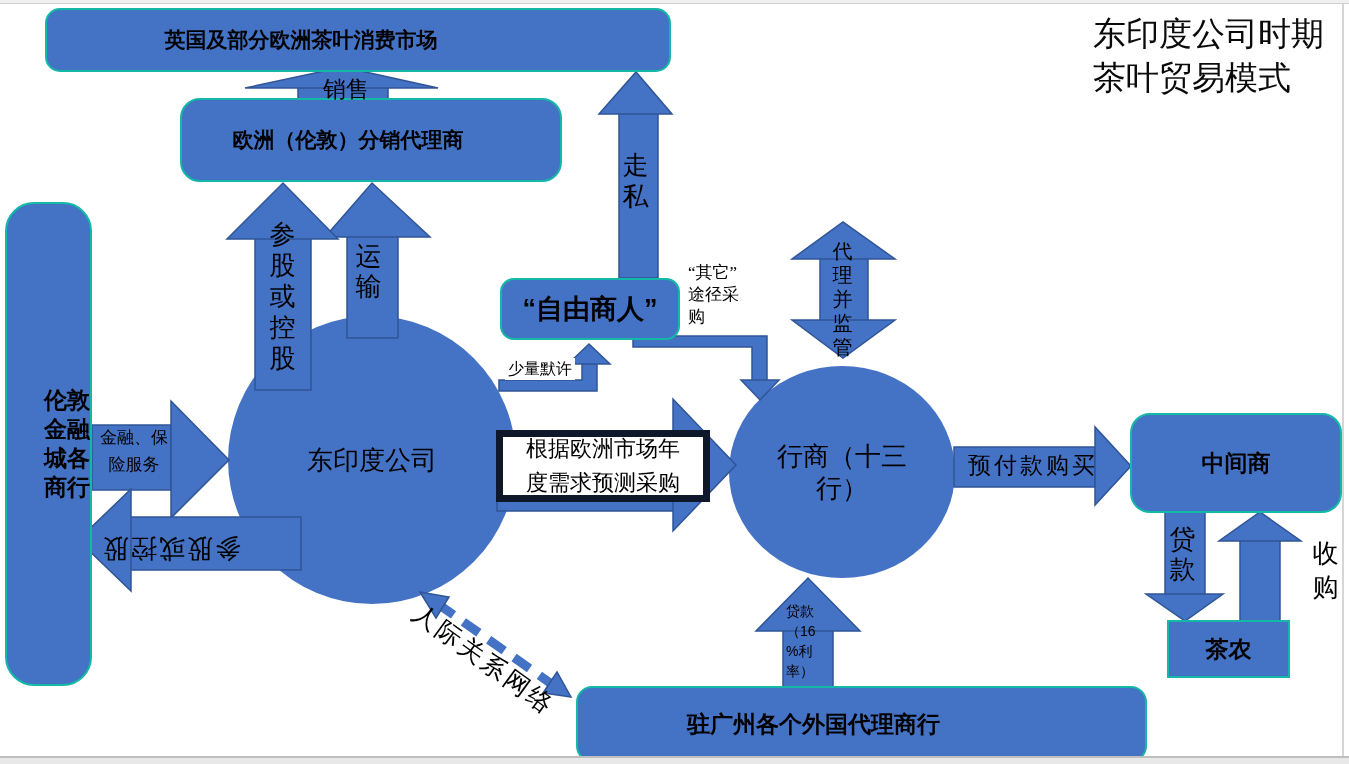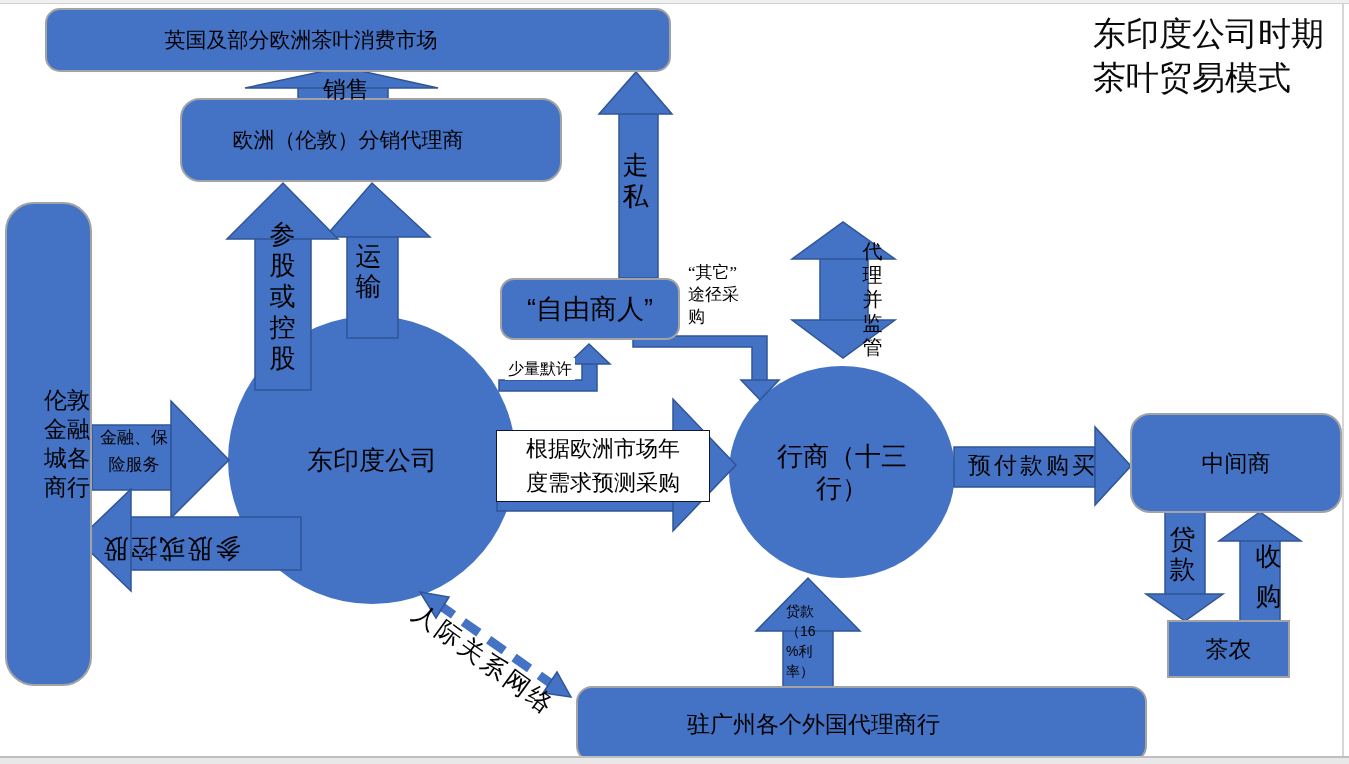--- a/index.html
+++ b/index.html
@@ -5,22 +5,22 @@
   html,body{margin:0;padding:0;background:#ffffff;}
   #slide{
     position:relative;width:1349px;height:764px;overflow:hidden;background:#ffffff;
     font-family:"Liberation Sans", sans-serif;color:#000;
   }
   .chrome{position:absolute;z-index:6;}
   .circle{position:absolute;z-index:1;background:#4472C4;border-radius:50%;
     display:flex;align-items:center;justify-content:center;text-align:center;}
   #arrow-layer{position:absolute;left:0;top:0;z-index:2;}
   #arrow-layer polygon,#arrow-layer rect{fill:#4472C4;stroke:#2F5597;stroke-width:1.5;}
-  .box{position:absolute;z-index:3;background:#4472C4;border:2px solid #a3a3a3;
-    display:flex;align-items:center;justify-content:center;text-align:center;box-sizing:border-box;}
+  .box{position:absolute;z-index:3;background:#4472C4;border:2px solid #14b8a6;
+    display:flex;align-items:center;justify-content:center;text-align:center;box-sizing:border-box;font-weight:bold;}
   .lbl{position:absolute;z-index:4;color:#000;line-height:1.25;}
   .vert{word-break:break-all;text-align:center;}
   .line{display:block;}
   .ctext{font-size:26px;}
 </style>
 </head>
 <body>
 
 <div id="slide">
 
@@ -121,30 +121,30 @@
     <span class="line">险服务</span>
   </div>
   <div class="lbl" style="left:96px;top:532px;width:150px;font-size:26px;letter-spacing:2px;text-align:center;transform:rotate(180deg);">参股或控股</div>
   <div class="lbl vert" style="left:622px;top:150px;width:27px;font-size:26px;line-height:31px;">走私</div>
   <div class="lbl" style="left:505px;top:358px;font-size:16px;background:#ffffff;padding:1px 3px;">少量默许</div>
   <div class="lbl" style="left:688px;top:262px;width:72px;font-size:17px;line-height:22px;font-family:Liberation Serif, serif;">
     <span class="line">“其它”</span>
     <span class="line">途径采</span>
     <span class="line">购</span>
   </div>
-  <div class="lbl" style="left:496px;top:430px;width:214px;height:72px;background:#ffffff;border:1px solid #0f172a;box-sizing:border-box;font-size:22px;line-height:34px;text-align:center;display:flex;align-items:center;justify-content:center;">
+  <div class="lbl" style="left:496px;top:430px;width:214px;height:72px;background:#ffffff;border:7px solid #0f172a;box-sizing:border-box;font-size:22px;line-height:34px;text-align:center;display:flex;align-items:center;justify-content:center;">
     <span>
       <span class="line">根据欧洲市场年</span>
       <span class="line">度需求预测采购</span>
     </span>
   </div>
-  <div class="lbl vert" style="left:832px;top:239px;width:21px;font-size:20px;line-height:24px;margin-left:30px;">代理并监管</div>
+  <div class="lbl vert" style="left:832px;top:239px;width:21px;font-size:20px;line-height:24px;">代理并监管</div>
   <div class="lbl" style="left:968px;top:451px;font-size:23px;letter-spacing:3px;">预付款购买</div>
   <div class="lbl vert" style="left:1169px;top:524px;width:27px;font-size:26px;line-height:30px;">贷款</div>
-  <div class="lbl vert" style="left:1255px;top:536px;width:27px;font-size:26px;line-height:40px;">收购</div>
+  <div class="lbl vert" style="left:1312px;top:536px;width:27px;font-size:26px;line-height:34px;">收购</div>
   <div class="lbl" style="left:786px;top:601px;width:46px;font-size:14px;line-height:20px;text-align:left;">
     <span class="line">贷款</span>
     <span class="line">（16</span>
     <span class="line">%利</span>
     <span class="line">率）</span>
   </div>
   <div class="lbl" style="left:398px;top:644px;width:172px;font-size:25px;letter-spacing:3px;text-align:center;transform:rotate(36deg);transform-origin:center center;">人际关系网络</div>
 
   <div class="lbl" style="left:1093px;top:12px;width:252px;font-size:33px;line-height:44px;color:#0a0a0a;">
     <span class="line">东印度公司时期</span>

